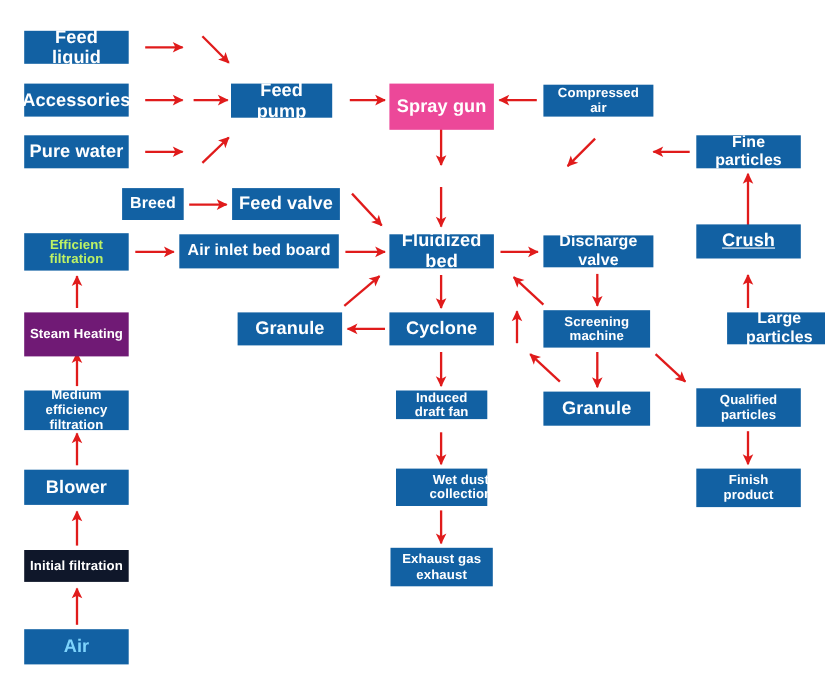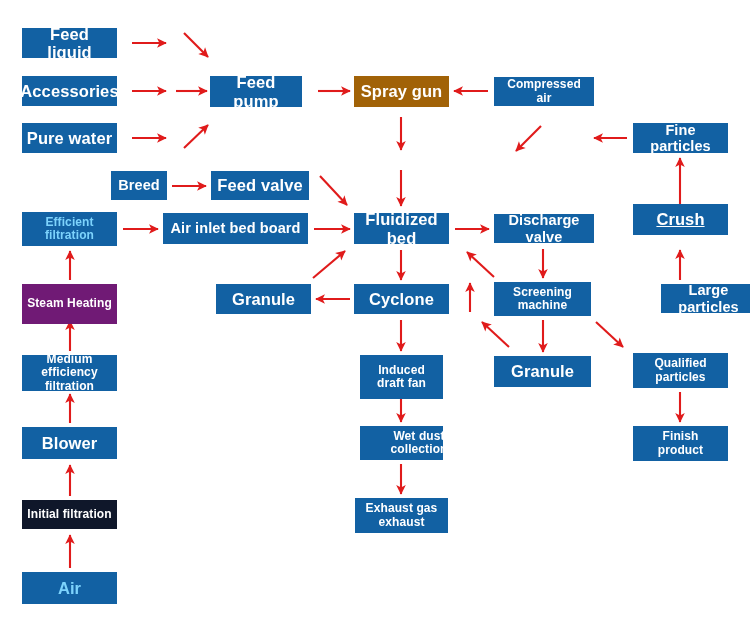--- a/index.html
+++ b/index.html
@@ -91,40 +91,40 @@
       <line x1="70" y1="351" x2="70" y2="321" stroke="#e01b1b" stroke-width="2.1" stroke-linecap="butt" marker-end="url(#ah)"></line>
       <line x1="70" y1="423" x2="70" y2="394" stroke="#e01b1b" stroke-width="2.1" stroke-linecap="butt" marker-end="url(#ah)"></line>
       <line x1="70" y1="496" x2="70" y2="465" stroke="#e01b1b" stroke-width="2.1" stroke-linecap="butt" marker-end="url(#ah)"></line>
       <line x1="70" y1="568" x2="70" y2="535" stroke="#e01b1b" stroke-width="2.1" stroke-linecap="butt" marker-end="url(#ah)"></line>
     </svg>
   <div id="node-layer">
       <div class="node sz-lg" style="left: 22px; top: 28px; width: 95px; height: 30px; background: rgb(18, 97, 163); color: rgb(255, 255, 255);">Feed liquid</div>
       <div class="node sz-lg" style="left: 22px; top: 76px; width: 95px; height: 30px; background: rgb(18, 97, 163); color: rgb(255, 255, 255);">Accessories</div>
       <div class="node sz-lg" style="left: 22px; top: 123px; width: 95px; height: 30px; background: rgb(18, 97, 163); color: rgb(255, 255, 255);">Pure water</div>
       <div class="node sz-lg" style="left: 210px; top: 76px; width: 92px; height: 31px; background: rgb(18, 97, 163); color: rgb(255, 255, 255);">Feed pump</div>
-      <div class="node sz-lg" style="left: 354px; top: 76px; width: 95px; height: 31px; background: #a16207; color: rgb(255, 255, 255);">Spray gun</div>
+      <div class="node sz-lg" style="left: 354px; top: 76px; width: 95px; height: 42px; background: #ec4899; color: rgb(255, 255, 255);">Spray gun</div>
       <div class="node sz-sm" style="left: 494px; top: 77px; width: 100px; height: 29px; background: rgb(18, 97, 163); color: rgb(255, 255, 255);">Compressed air</div>
       <div class="node sz-md" style="left: 633px; top: 123px; width: 95px; height: 30px; background: rgb(18, 97, 163); color: rgb(255, 255, 255);">Fine particles</div>
       <div class="node sz-md" style="left: 111px; top: 171px; width: 56px; height: 29px; background: rgb(18, 97, 163); color: rgb(255, 255, 255);">Breed</div>
       <div class="node sz-lg" style="left: 211px; top: 171px; width: 98px; height: 29px; background: rgb(18, 97, 163); color: rgb(255, 255, 255);">Feed valve</div>
-      <div class="node sz-sm" style="left: 22px; top: 212px; width: 95px; height: 34px; background: rgb(18, 97, 163); color: #7dd3fc;">Efficient
+      <div class="node sz-sm" style="left: 22px; top: 212px; width: 95px; height: 34px; background: rgb(18, 97, 163); color: #bef264;">Efficient
 filtration</div>
       <div class="node sz-md" style="left: 163px; top: 213px; width: 145px; height: 31px; background: rgb(18, 97, 163); color: rgb(255, 255, 255);">Air inlet bed board</div>
       <div class="node sz-lg" style="left: 354px; top: 213px; width: 95px; height: 31px; background: rgb(18, 97, 163); color: rgb(255, 255, 255);">Fluidized bed</div>
       <div class="node sz-md" style="left: 494px; top: 214px; width: 100px; height: 29px; background: rgb(18, 97, 163); color: rgb(255, 255, 255);">Discharge valve</div>
       <div class="node sz-lg" style="left: 633px; top: 204px; width: 95px; height: 31px; background: rgb(18, 97, 163); color: rgb(255, 255, 255); text-decoration: underline;">Crush</div>
       <div class="node sz-sm" style="left: 22px; top: 284px; width: 95px; height: 40px; background: #701a75; color: rgb(255, 255, 255);">Steam Heating</div>
       <div class="node sz-lg" style="left: 216px; top: 284px; width: 95px; height: 30px; background: rgb(18, 97, 163); color: rgb(255, 255, 255);">Granule</div>
       <div class="node sz-lg" style="left: 354px; top: 284px; width: 95px; height: 30px; background: rgb(18, 97, 163); color: rgb(255, 255, 255);">Cyclone</div>
       <div class="node sz-sm" style="left: 494px; top: 282px; width: 97px; height: 34px; background: rgb(18, 97, 163); color: rgb(255, 255, 255);">Screening
 machine</div>
       <div class="node sz-md" style="left: 633px; top: 284px; width: 95px; height: 29px; background: rgb(18, 97, 163); color: rgb(255, 255, 255); margin-left: 28px;">Large particles</div>
       <div class="node sz-sm" style="left: 22px; top: 355px; width: 95px; height: 36px; background: rgb(18, 97, 163); color: rgb(255, 255, 255);">Medium efficiency
 filtration</div>
-      <div class="node sz-sm" style="left: 360px; top: 355px; width: 83px; height: 44px; background: rgb(18, 97, 163); color: rgb(255, 255, 255);">Induced
+      <div class="node sz-sm" style="left: 360px; top: 355px; width: 83px; height: 26px; background: rgb(18, 97, 163); color: rgb(255, 255, 255);">Induced
 draft fan</div>
       <div class="node sz-lg" style="left: 494px; top: 356px; width: 97px; height: 31px; background: rgb(18, 97, 163); color: rgb(255, 255, 255);">Granule</div>
       <div class="node sz-sm" style="left: 633px; top: 353px; width: 95px; height: 35px; background: rgb(18, 97, 163); color: rgb(255, 255, 255);">Qualified
 particles</div>
       <div class="node sz-lg" style="left: 22px; top: 427px; width: 95px; height: 32px; background: rgb(18, 97, 163); color: rgb(255, 255, 255);">Blower</div>
       <div class="node sz-sm" style="left: 360px; top: 426px; width: 83px; height: 34px; background: rgb(18, 97, 163); color: rgb(255, 255, 255); padding-left: 39px;">Wet dust
 collection</div>
       <div class="node sz-sm" style="left: 633px; top: 426px; width: 95px; height: 35px; background: rgb(18, 97, 163); color: rgb(255, 255, 255);">Finish
 product</div>
       <div class="node sz-sm" style="left: 22px; top: 500px; width: 95px; height: 29px; background: #0f172a; color: rgb(255, 255, 255);">Initial filtration</div>

